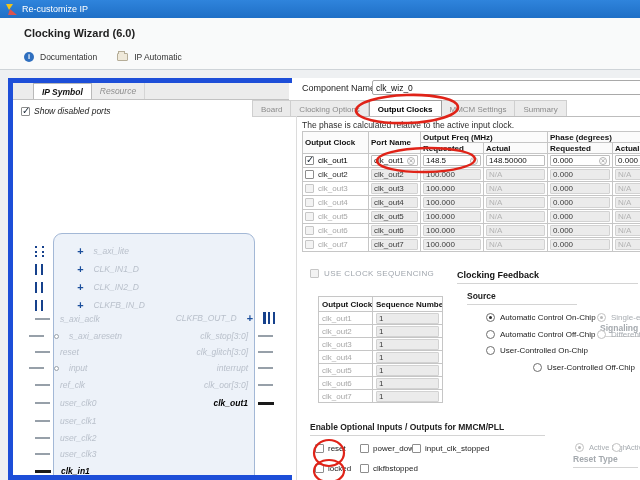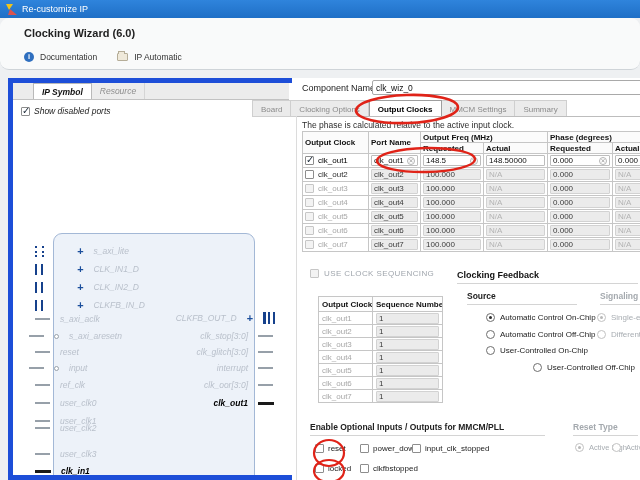--- a/index.html
+++ b/index.html
@@ -5,21 +5,21 @@
   * { margin:0; padding:0; box-sizing:border-box; }
   html,body { width:640px; height:480px; overflow:hidden; }
   body { font-family:"Liberation Sans","DejaVu Sans",sans-serif; background:#eef0f2; position:relative; color:#1a1a1a; }
   .abs { position:absolute; }
 
   
   .titlebar { left:0; top:0; width:640px; height:18px; background:linear-gradient(#2f84dc,#1f6fc6); display:flex; align-items:center; padding-left:6px; gap:5px; }
   .titlebar-text { color:#fff; font-size:9px; }
 
   
-  .hdr { left:0; top:18px; width:640px; height:52px; background:#f9fafa; border-bottom:1px solid #cfd4d8;border-radius:9px; }
+  .hdr { left:0; top:18px; width:640px; height:52px; background:#f9fafa; border-bottom:1px solid #cfd4d8; }
   .hdr-title { position:absolute; left:24px; top:9px; font-size:11px; font-weight:bold; color:#222; }
   .hdr-links { position:absolute; left:24px; top:34px; display:flex; align-items:center; gap:6px; font-size:8.5px; color:#333; }
   .info-ico { width:10px; height:10px; border-radius:50%; background:#2f6fbf; color:#fff; font-size:7.5px; font-weight:bold; text-align:center; line-height:10px; }
   .info-ico::after { content:"i"; }
   .folder-ico { width:11px; height:8px; background:#efe9da; border:1px solid #b5ad98; border-radius:1px; position:relative; margin-left:14px; }
   .folder-ico::before { content:""; position:absolute; top:-3px; left:0; width:5px; height:2px; background:#efe9da; border:1px solid #b5ad98; border-bottom:none; }
 
   
   .left-panel { left:8px; top:78px; width:312px; height:402px; background:#fff; border:5px solid #1d4ed8; overflow:hidden;font-style:italic; }
   .lp-tabs { position:absolute; left:0; top:0; width:276px; height:17px; background:#ececec; border-bottom:1px solid #c2c2c2; display:flex; padding-left:20px; }
@@ -84,21 +84,21 @@
   .seq-cb { left:310px; top:269px; display:flex; align-items:center; gap:5px; font-size:8px; color:#a0a6ad; letter-spacing:.4px; }
   table.stab { border-collapse:collapse; background:#fff; table-layout:fixed; }
   .stab th, .stab td { border:1px solid #c6c6c6; font-size:8px; padding:0 3px; white-space:nowrap; overflow:hidden; }
   .stab th { font-weight:bold; height:15px; text-align:left; color:#111; background:#fdfdfd; }
   .stab td { height:13px; }
   .seq-name { color:#a8a8a8; }
 
   
   .sec-title { font-size:9px; font-weight:bold; color:#111; }
   .sub-title { font-size:8.5px; font-weight:bold; color:#222; }
-  .sub-title.dis { color:#a4a9ae; }
+  .sub-title.dis { color:#a4a9ae;margin-top:32px; }
   .uline { border-bottom:1px solid #d4d4d4; }
   .radio-row { display:flex; align-items:center; gap:5px; font-size:8px; color:#222; white-space:nowrap; }
   .radio-row.dis { color:#a8adb2; }
 
   
   .cbx-row { display:flex; align-items:center; gap:4px; font-size:8px; color:#222; white-space:nowrap; }
 
   
   .ann { left:0; top:0; width:640px; height:480px; pointer-events:none; }
 </style>
@@ -182,21 +182,21 @@
     <span class="pname">ref_clk</span>
   </div>
   <div class="prow" style="left:22px; top:314px;">
     <span class="stub"></span>
     <span class="pname">user_clk0</span>
   </div>
   <div class="prow" style="left:22px; top:332px;">
     <span class="stub"></span>
     <span class="pname">user_clk1</span>
   </div>
-  <div class="prow" style="left:22px; top:339px;">
+  <div class="prow" style="left:22px; top:349px;">
     <span class="stub"></span>
     <span class="pname">user_clk2</span>
   </div>
   <div class="prow" style="left:22px; top:365px;">
     <span class="stub"></span>
     <span class="pname">user_clk3</span>
   </div>
   <div class="prow" style="left:22px; top:382px;">
     <span class="stub on"></span>
     <span class="pname on">clk_in1</span>

